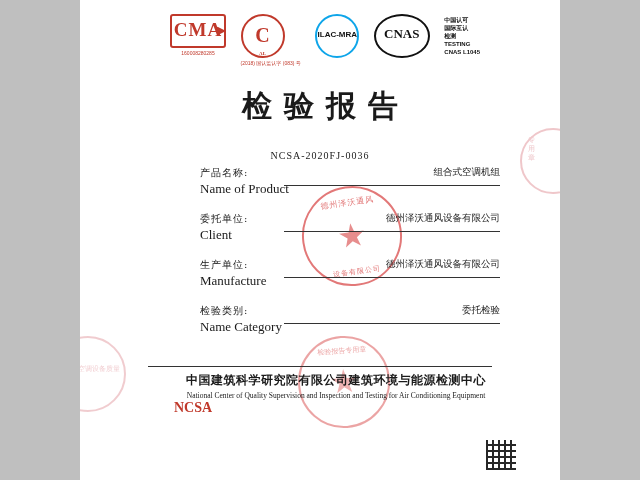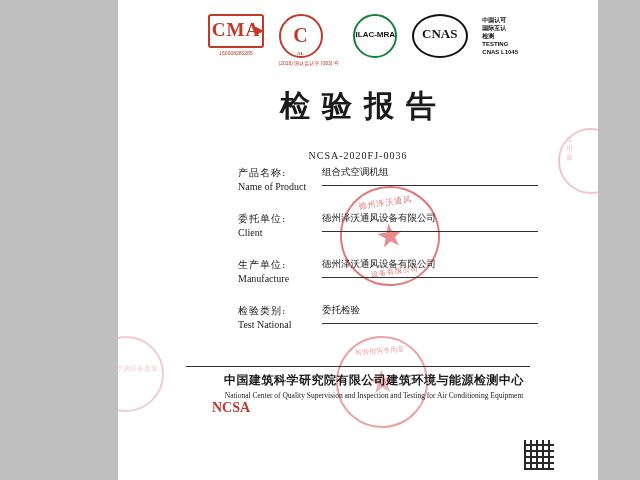--- a/index.html
+++ b/index.html
@@ -14,21 +14,20 @@
     font-family: "Liberation Serif", serif;
   }
   #page {
     position: absolute;
     left: 80px;
     top: 0px;
     width: 480px;
     height: 480px;
     background: #ffffff;
     overflow: hidden;
-    margin-left: 38px;
   }
 
   
   .cert-strip {
     position: absolute;
     top: 14px;
     left: 90px;
     width: 310px;
     height: 58px;
     display: flex;
@@ -81,21 +80,21 @@
     position: relative;
   }
   .mark-cal .sub {
     position: absolute;
     bottom: -1px; left: 0; right: 0;
     font-size: 5px;
     line-height: 6px;
   }
   .mark-ilac {
     width: 40px; height: 40px;
-    border: 2px solid #15803d;
+    border: 2px solid #0ea5e9;
     border-radius: 50%;
     color: #111;
     font-weight: bold;
     font-size: 8px;
     line-height: 38px;
     font-family: "Liberation Sans", sans-serif;
   }
   .mark-cnas {
     width: 52px; height: 40px;
     border: 2px solid #111;
@@ -164,33 +163,33 @@
     width: 80px;
   }
   .label-cn {
     font-size: 10px;
     color: #1a1a1a;
     letter-spacing: 1px;
     font-family: "DejaVu Serif", serif;
     white-space: nowrap;
   }
   .label-en {
-    font-size: 10px;
+    font-size: 13px;
     color: #1a1a1a;
     font-family: "Liberation Serif", serif;
     white-space: nowrap;
     margin-top: 1px;
   }
   .field-value {
     position: absolute;
     left: 84px;
     right: 0;
     top: 0;
     height: 20px;
-    text-align: left;
+    text-align: right;
     font-size: 9.5px;
     color: #1a1a1a;
     font-family: "DejaVu Serif", serif;
     white-space: nowrap;
     overflow: hidden;
   }
   .field-line {
     position: absolute;
     left: 84px;
     right: 0;
@@ -422,21 +421,21 @@
         <div class="label-cn">生产单位:</div>
         <div class="label-en">Manufacture</div>
       </div>
       <div class="field-value">德州泽沃通风设备有限公司</div>
       <div class="field-line"></div>
     </div>
 
     <div class="field-row">
       <div class="field-label">
         <div class="label-cn">检验类别:</div>
-        <div class="label-en">Test National</div>
+        <div class="label-en">Name Category</div>
       </div>
       <div class="field-value">委托检验</div>
       <div class="field-line"></div>
     </div>
 
   </div>
 
   <div class="footer-rule"></div>
   <div class="footer">
     <div class="f-cn">中国建筑科学研究院有限公司建筑环境与能源检测中心</div>

